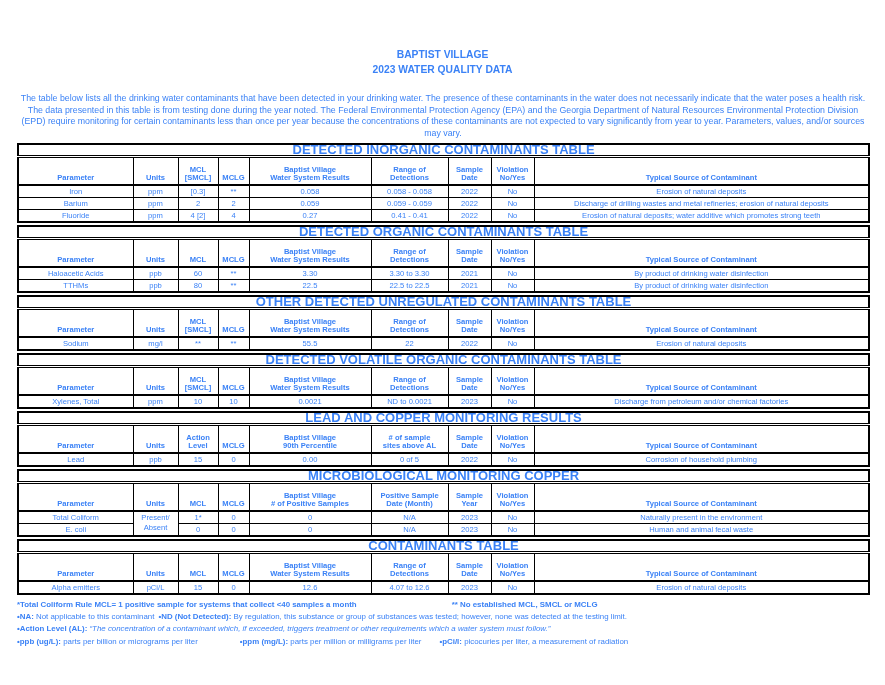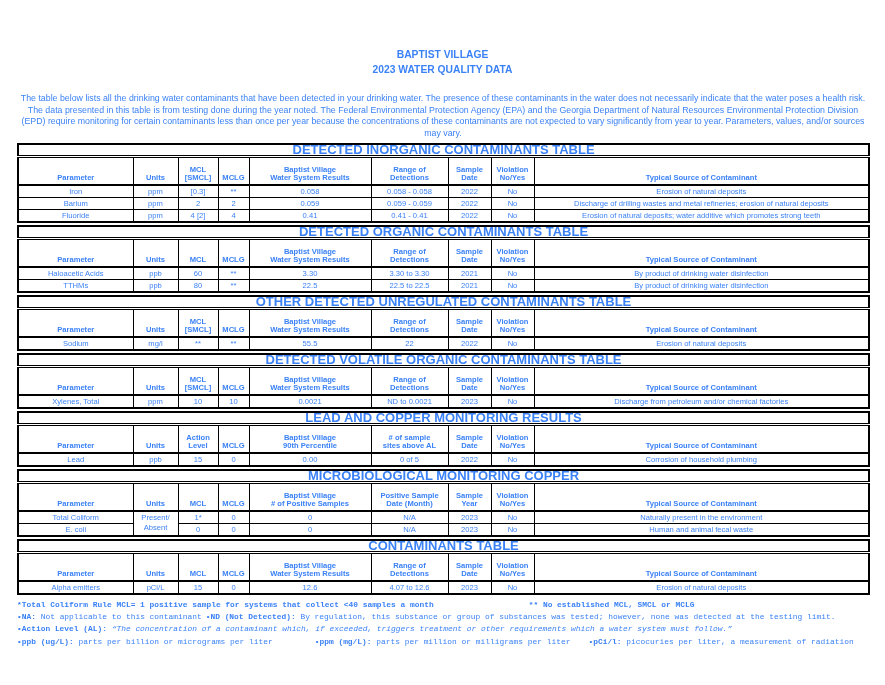--- a/index.html
+++ b/index.html
@@ -55,21 +55,20 @@
     border-bottom:2px solid #000;
     height:25px;
     line-height:8.6px;
     padding-bottom:1px;
     white-space:normal;
   }
   table.wq td.multi{white-space:normal;line-height:10px;}
   .footnotes{
     margin:4px 16px 0 17px;
     font-size:7.9px;
-    font-family:Liberation Mono, monospace;
   }
   .fnline{line-height:12.3px;white-space:nowrap;}
   .b{font-weight:bold;}
   .i{font-style:italic;}
 </style>
 </head>
 <body>
 
 <div class="page">
   <div class="titleblock">
@@ -125,21 +124,21 @@
             <td>0.059 - 0.059</td>
             <td>2022</td>
             <td>No</td>
             <td>Discharge of drilling wastes and metal refineries; erosion of natural deposits</td>
           </tr>
           <tr>
             <td>Fluoride</td>
             <td>ppm</td>
             <td>4 [2]</td>
             <td>4</td>
-            <td>0.41</td>
+            <td>0.27</td>
             <td>0.41 - 0.41</td>
             <td>2022</td>
             <td>No</td>
             <td>Erosion of natural deposits; water additive which promotes strong teeth</td>
           </tr>
         </tbody>
       </table>
       <table class="wq">
         <colgroup>
           <col style="width: 115px;">

